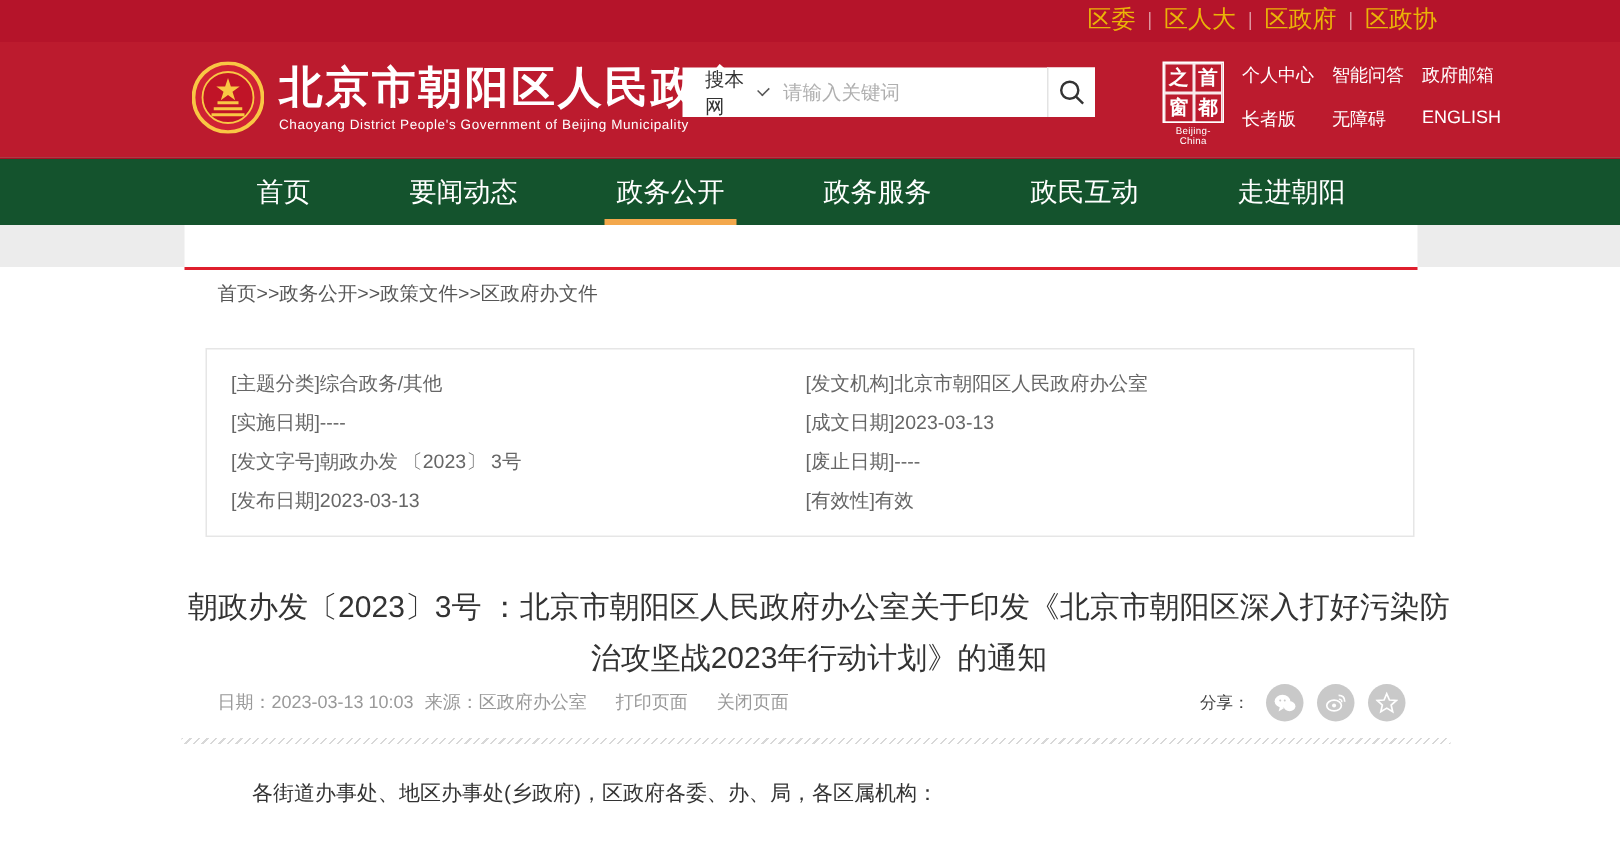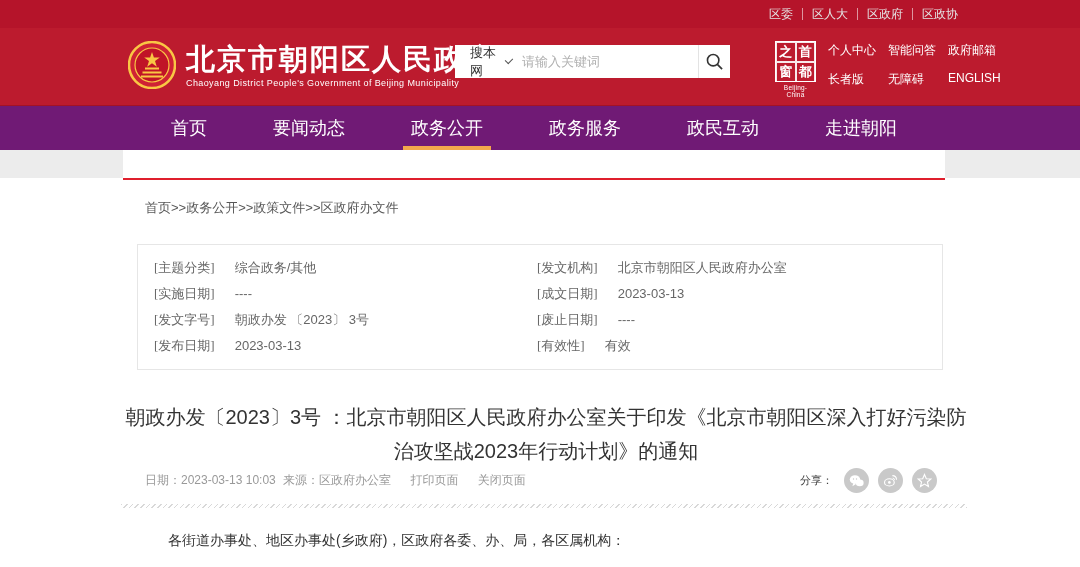--- a/index.html
+++ b/index.html
@@ -2,21 +2,21 @@
 <html><head>
 <meta charset="utf-8">
 <style>
   * { margin:0; padding:0; box-sizing:border-box; }
   html,body { width:1080px; height:567px; overflow:hidden; background:#fff;
     font-family:"Liberation Sans", sans-serif; }
 
   
   .topbar { height:28px; background:#b5142a; display:flex; justify-content:flex-end;
     align-items:center; padding-right:113px; }
-  .topbar a { color:#e5e5e5; font-size:12px; text-decoration:none; padding:0 9px;
+  .topbar a { color:#eab308; font-size:16px; text-decoration:none; padding:0 9px;
     border-right:1px solid rgba(255,255,255,.55); line-height:12px; }
   .topbar a:last-child { border-right:none; }
 
   
   .header { position:relative; height:77px; background:#bc1b2e; }
   .brand { position:absolute; left:128px; top:13px; display:flex; align-items:center; }
   .brand .titles { margin-left:10px; }
   .brand .cn { color:#fff; font-size:29px; font-weight:bold; letter-spacing:2px; line-height:32px; }
   .brand .en { color:#fff; font-size:9px; letter-spacing:.4px; margin-top:3px; }
 
@@ -37,43 +37,43 @@
     grid-template-columns:1fr 1fr; grid-template-rows:1fr 1fr; }
   .cw-grid span { color:#fff; font-size:13px; font-weight:bold; display:flex;
     align-items:center; justify-content:center; border:.5px solid rgba(255,255,255,.9); }
   .cw-cap { color:#fff; font-size:6.5px; margin-top:2px; letter-spacing:.2px; }
 
   .hlinks { position:absolute; left:828px; top:14px; width:140px; display:grid;
     grid-template-columns:auto auto auto; row-gap:13px; column-gap:14px; justify-content:space-between;gap:12px; }
   .hlinks a { color:#fff; font-size:12px; text-decoration:none; white-space:nowrap; }
 
   
-  .nav { height:45px; background:#701a75; border-top:1px solid #a31226; }
+  .nav { height:45px; background:#14532d; border-top:1px solid #a31226; }
   .nav-inner { width:822px; margin-left:123px; height:100%; display:flex;
     justify-content:space-between; padding:0 44px; }
   .nav-item { position:relative; color:#fff; font-size:18px; line-height:44px;
     cursor:pointer; padding:0 4px; }
   .nav-item.active::after { content:""; position:absolute; left:-4px; right:-4px;
     bottom:0; height:4px; background:#f3a84c; }
 
   
   .band { height:28px; position:relative; background:#fff; }
   .band::before, .band::after { content:""; position:absolute; top:0; height:28px; background:#ececec; }
   .band::before { left:0; width:123px; }
   .band::after { left:945px; right:0; }
   .redline { width:822px; margin-left:123px; height:2px; background:#df1f2d; }
 
   
   .content { width:822px; margin-left:123px; }
-  .breadcrumb { margin:19px 0 0 22px; font-size:13px; color:#575757; cursor:pointer; }
+  .breadcrumb { margin:7px 0 0 22px; font-size:13px; color:#575757; cursor:pointer; }
 
   .metabox { margin:27px 0 0 14px; width:806px; border:1px solid #e6e6e6;
     padding:10px 0 10px 16px; display:grid; grid-template-columns:383px 1fr; }
   .metabox p { font-size:13px; color:#666; line-height:26px; }
-  .metabox .lbl { margin-right:20px;font-family:Liberation Serif, serif; }
+  .metabox .lbl { margin-right:0; }
 
   .doc-title { width:846px; margin:30px auto 0; text-align:center; font-size:20px;
     color:#333; line-height:34px; font-weight:400; }
 
   .dateline { padding:0 8px 0 22px; display:flex;
     justify-content:space-between; align-items:center; }
   .dateline .left { font-size:12px; color:#999; }
   .dateline .left a { color:#999; text-decoration:none; margin-left:16px; }
   .share { display:flex; align-items:center; gap:9px; }
   .share .share-lbl { font-size:11px; color:#404040; margin-right:2px; }

